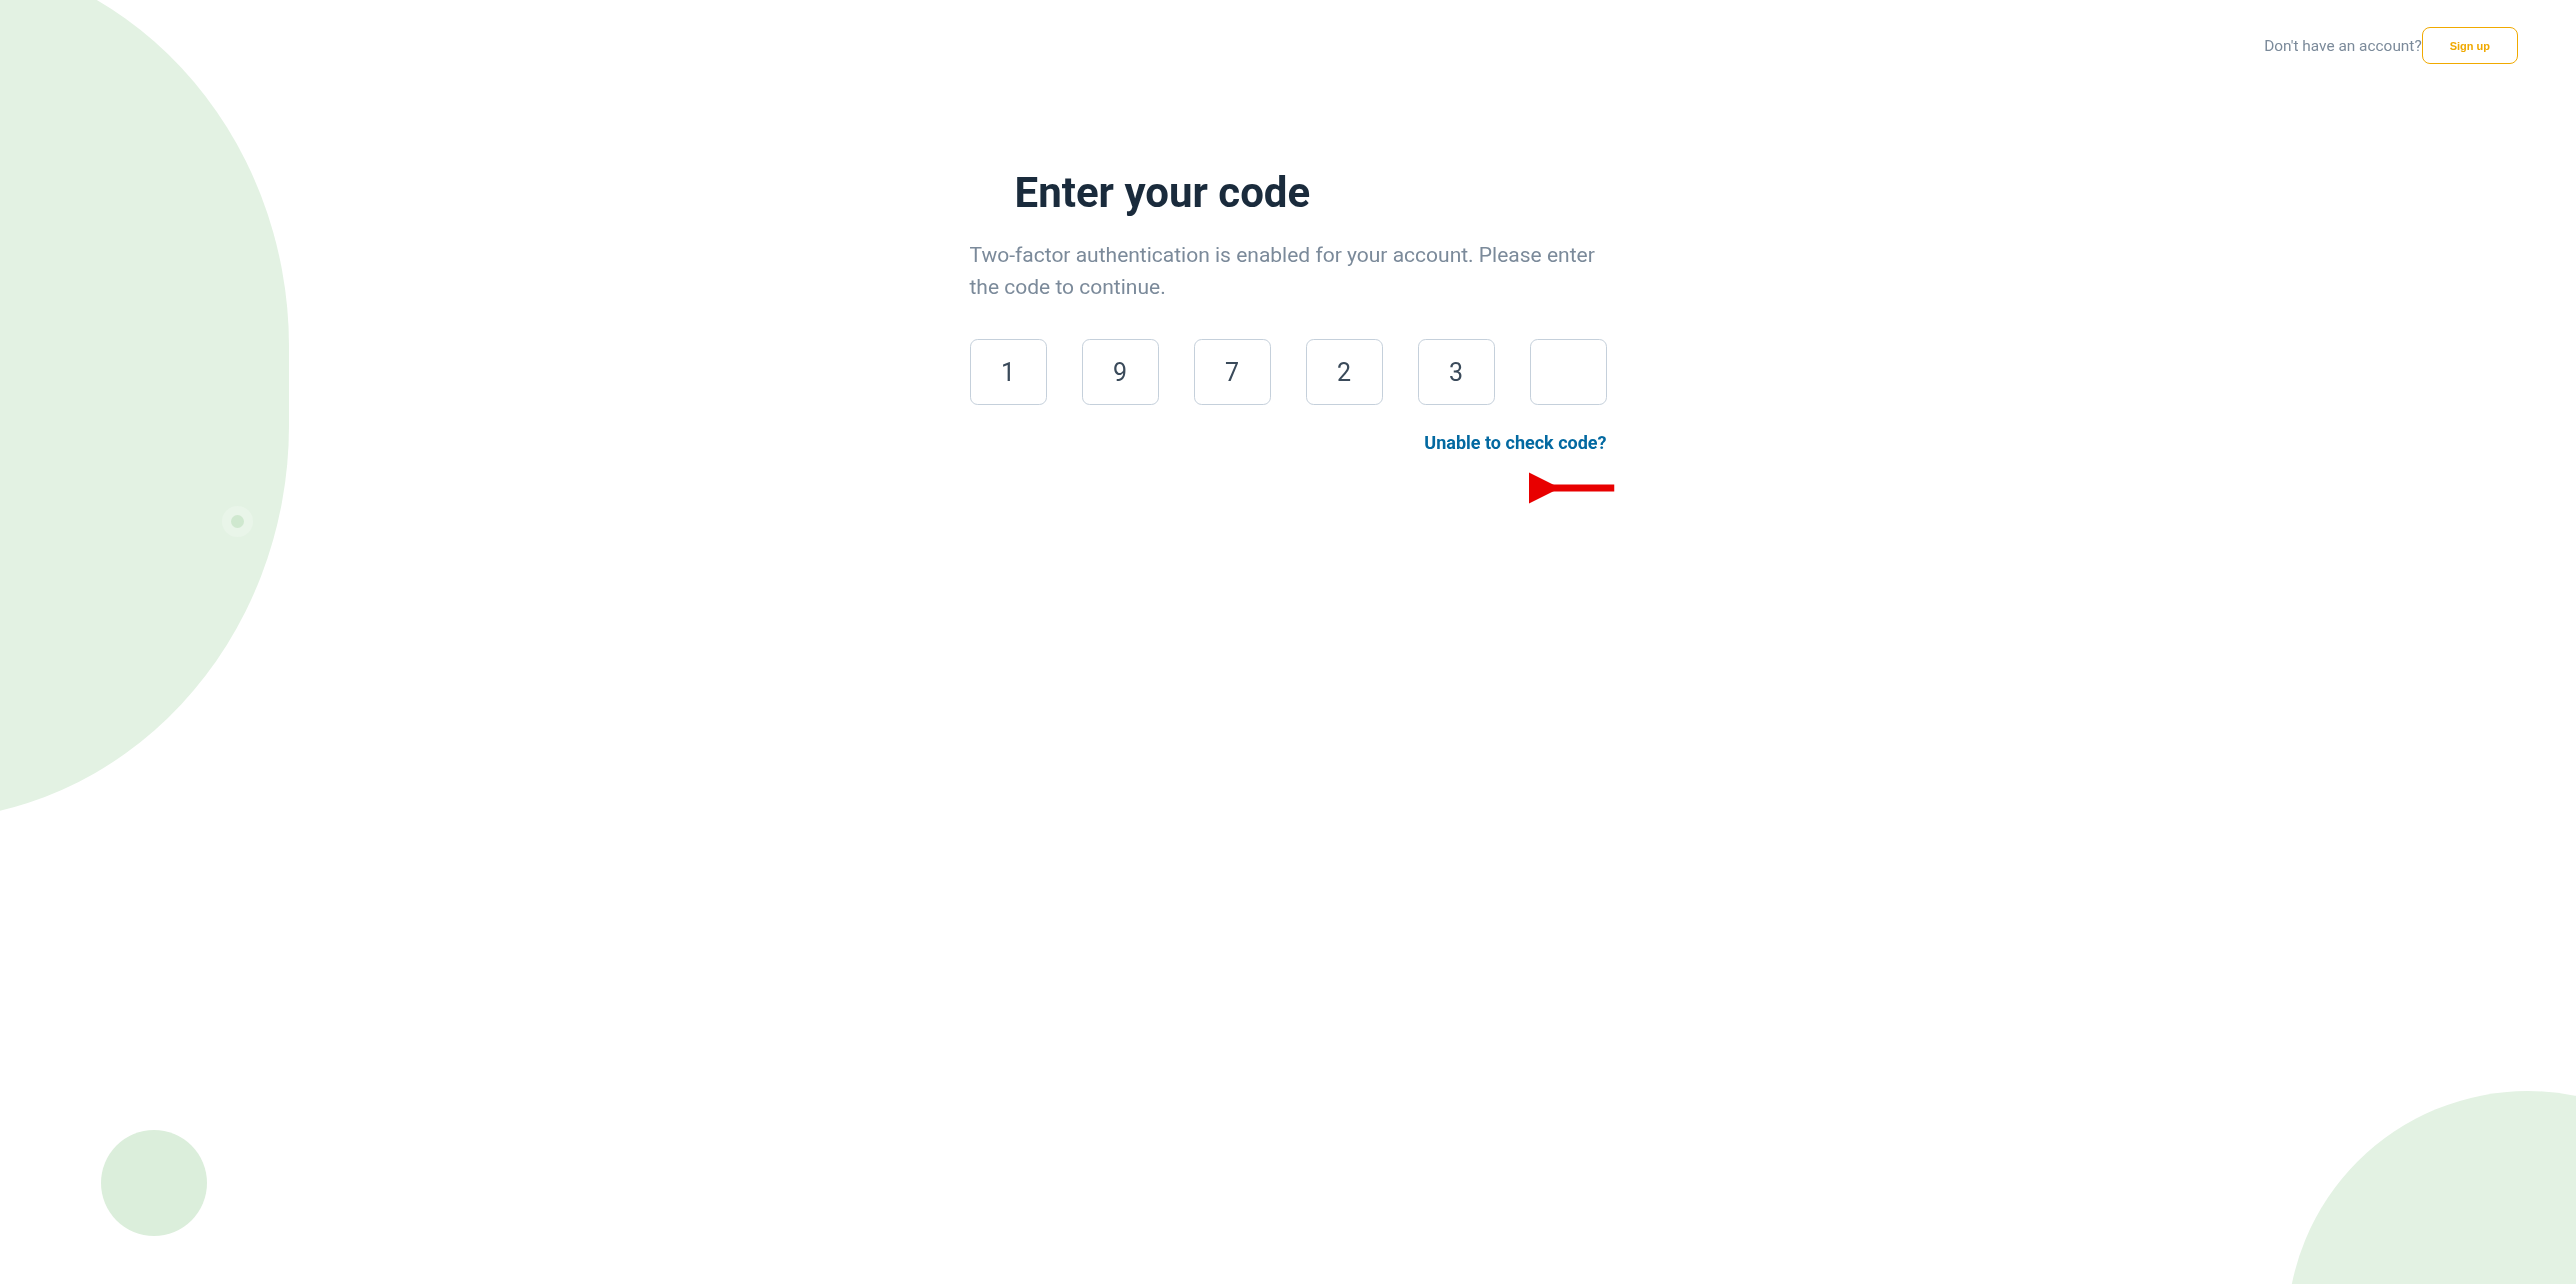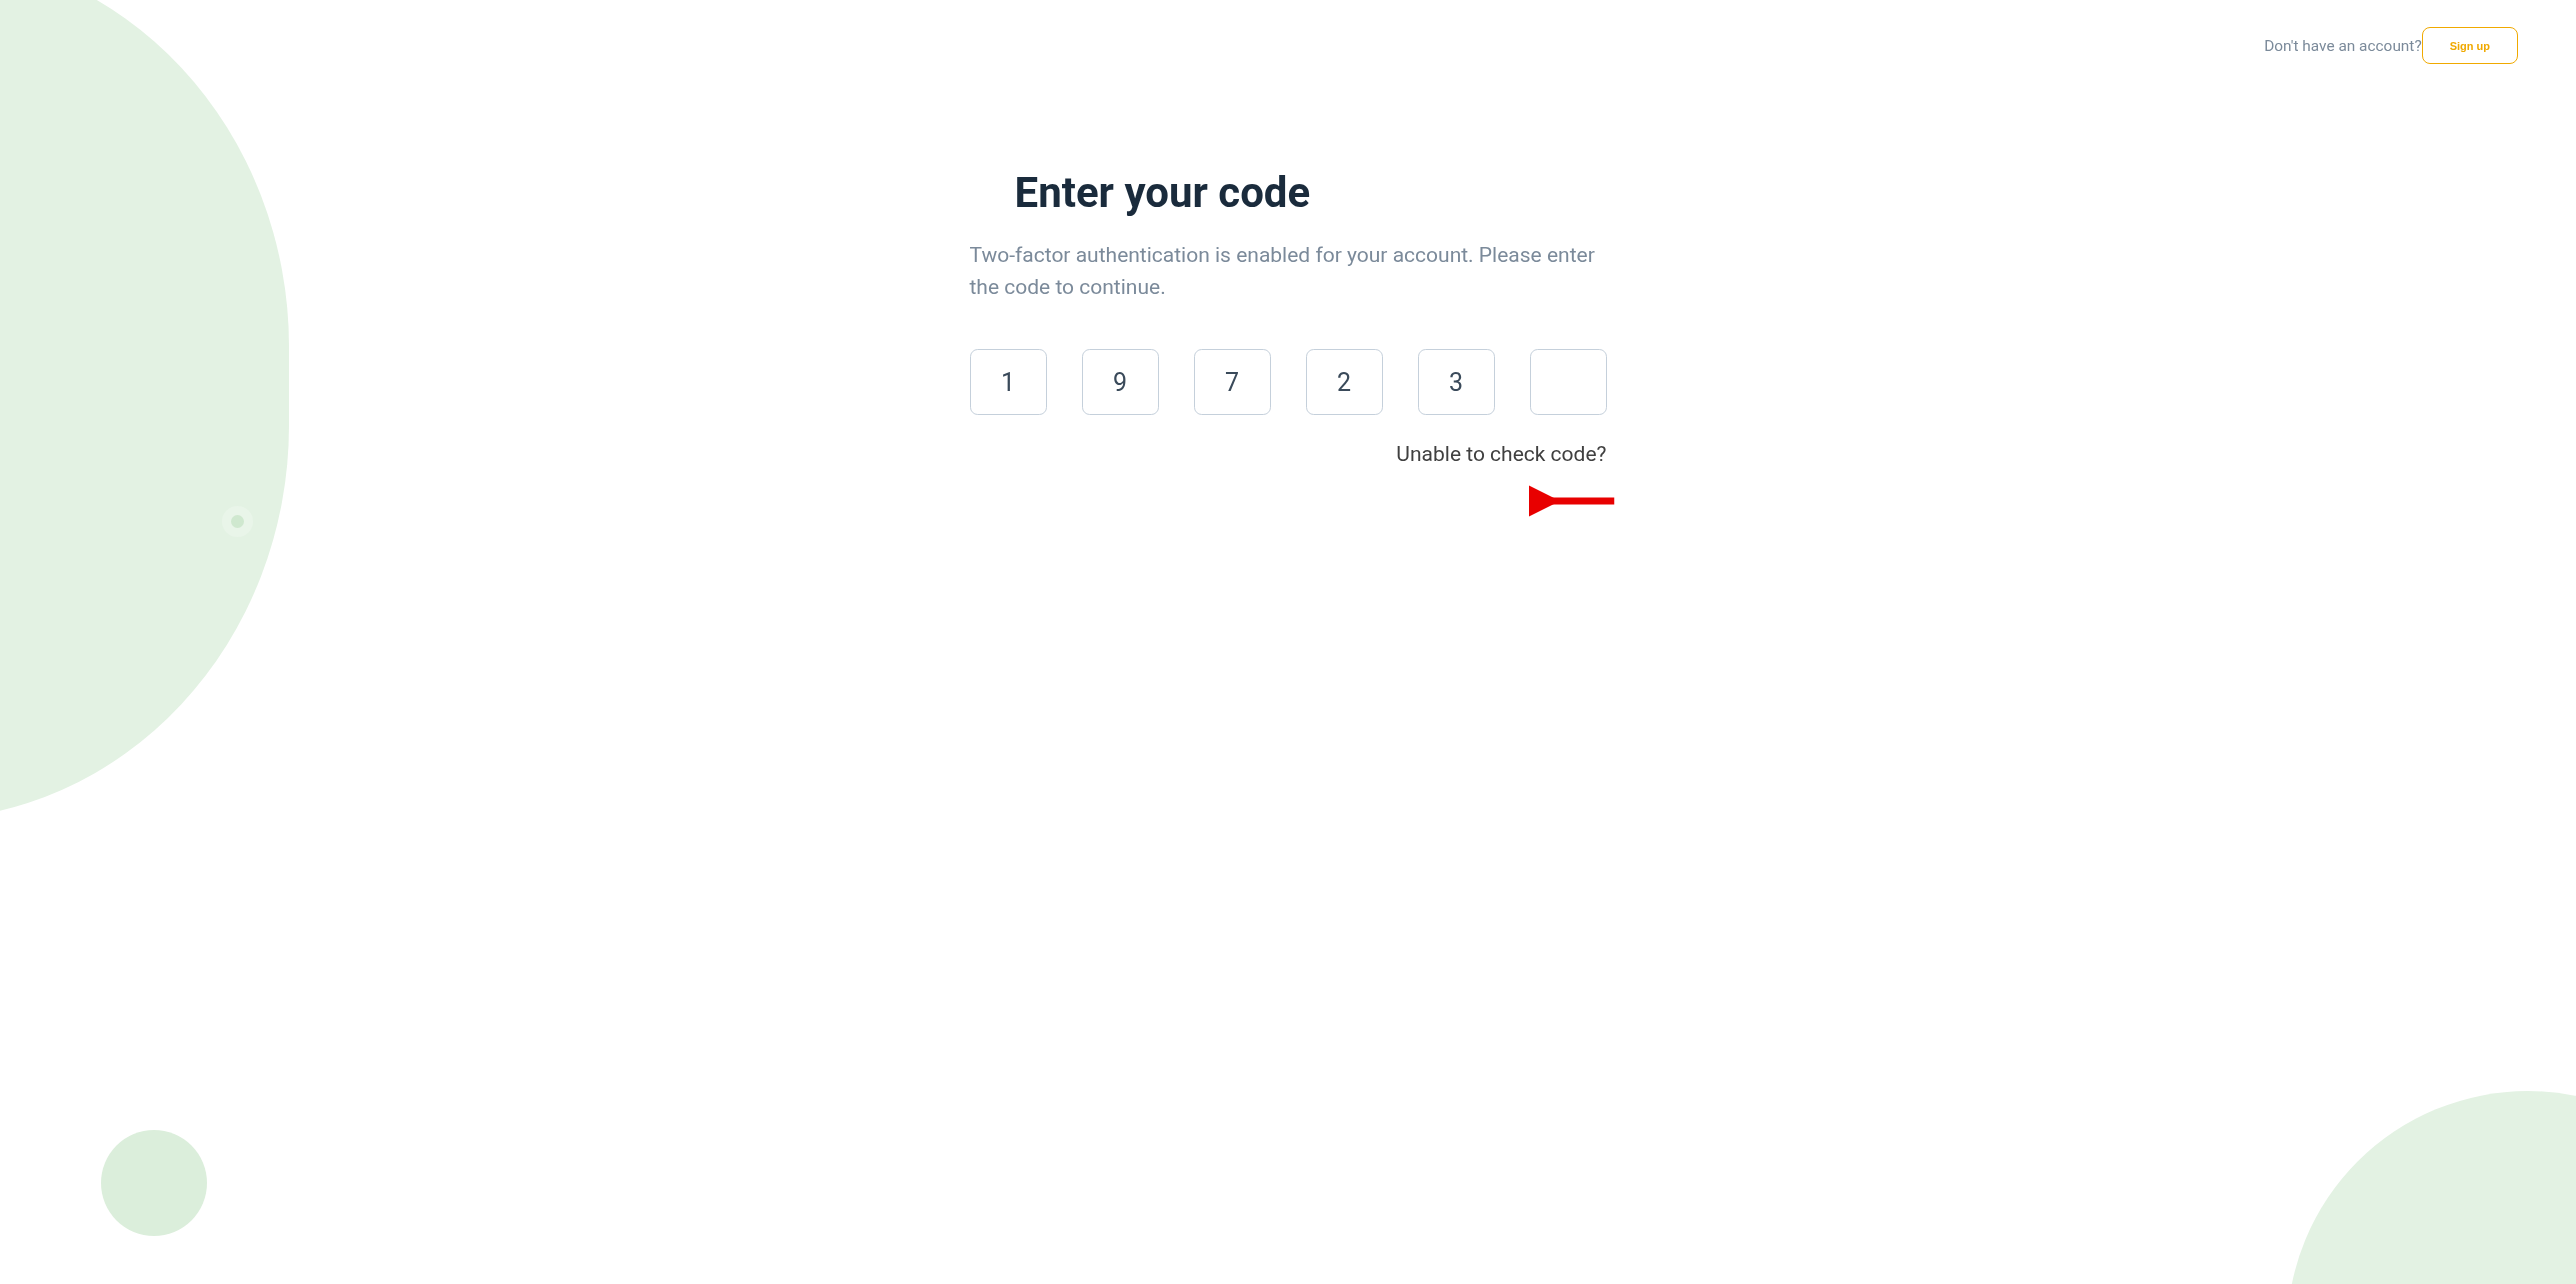--- a/index.html
+++ b/index.html
@@ -99,21 +99,21 @@
       font-size: 42px;
       font-weight: 700;
       color: #1a2b3c;
       margin-bottom: 23px;
       margin-left: 45px;
     }
     .subtitle {
       font-size: 21px;
       color: #7b8a9a;
       line-height: 1.5;
-      margin-bottom: 46px;
+      margin-bottom: 36px;
     }
     .code-inputs {
       display: flex;
       gap: 35px;
       margin-bottom: 27px;
     }
     .code-input {
       width: 77px;
       height: 66px;
       border: 1.4px solid #c5d0db;
@@ -122,23 +122,23 @@
       font-size: 25px;
       color: #3a4a5a;
       outline: none;
       font-family: inherit;
     }
     .help-link-wrap {
       text-align: right;
       margin-bottom: 37px;
     }
     .help-link {
-      color: #404040;
-      font-size: 21px;
-      font-weight: 400;
+      color: #0369a1;
+      font-size: 18px;
+      font-weight: 700;
       text-decoration: none;
       cursor: pointer;
     }
     .verify-btn-wrap {
       display: flex;
       justify-content: center;
       position: relative;
     }
     .verify-btn {
       width: 453px;

